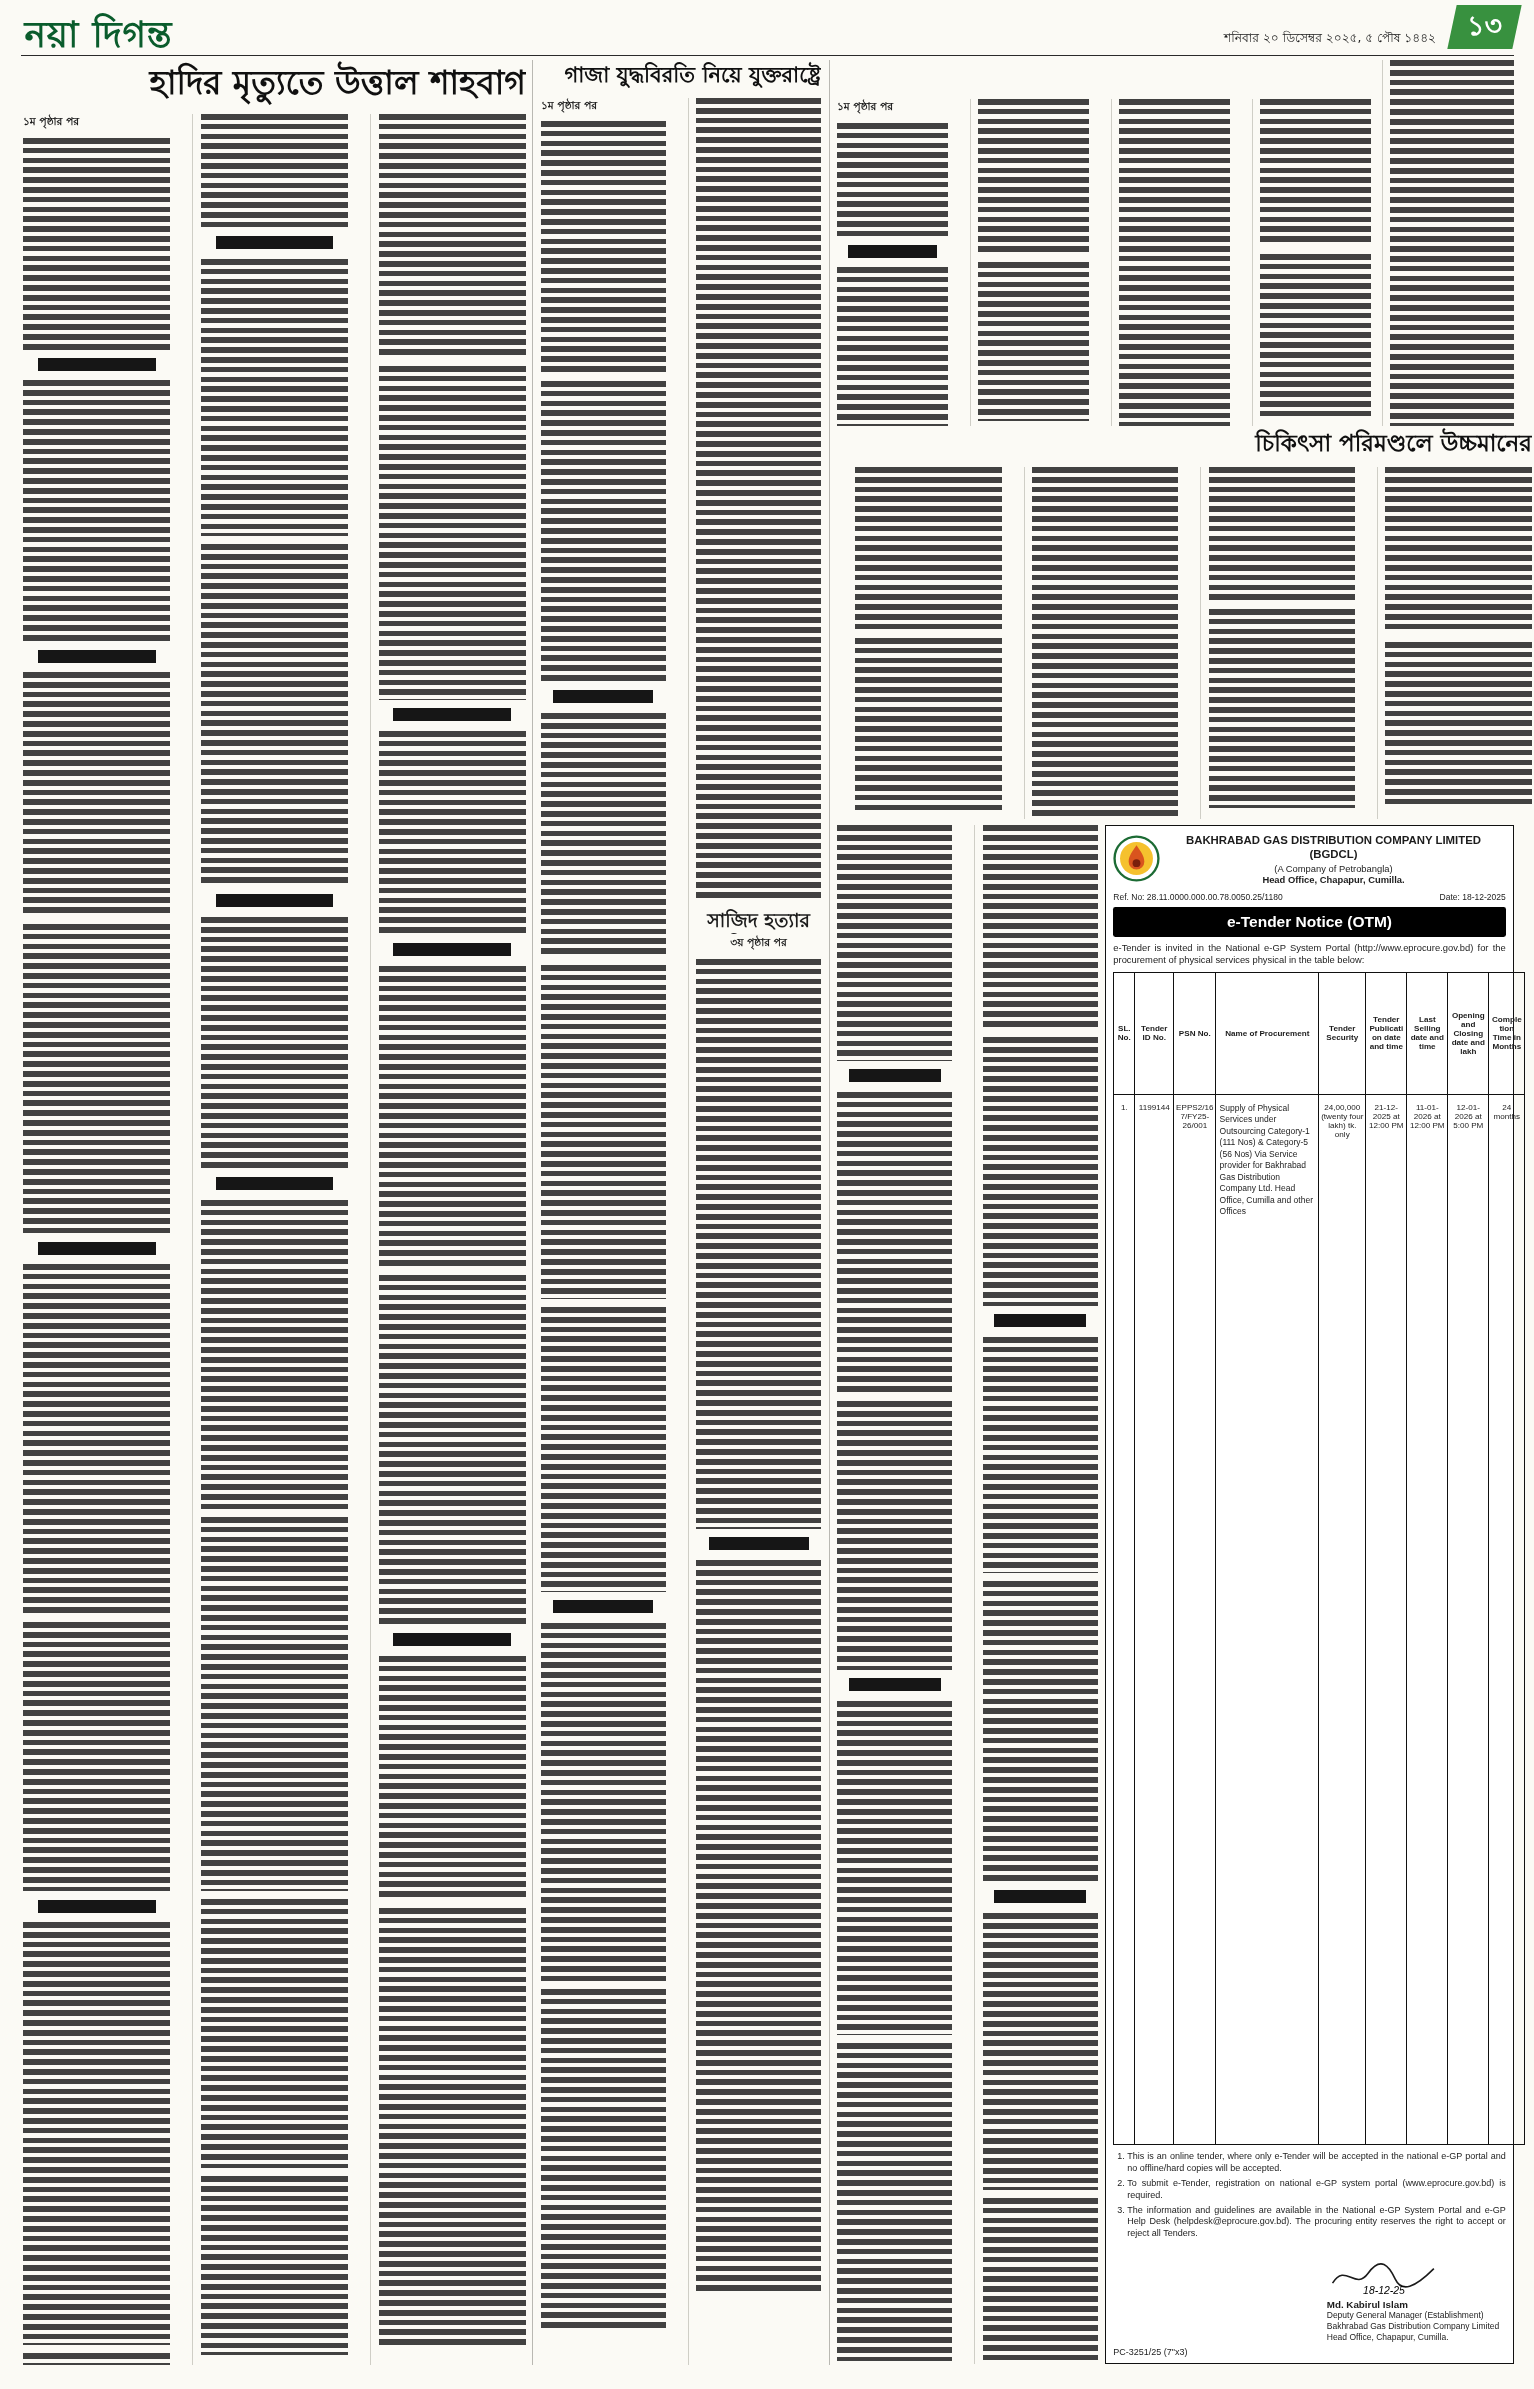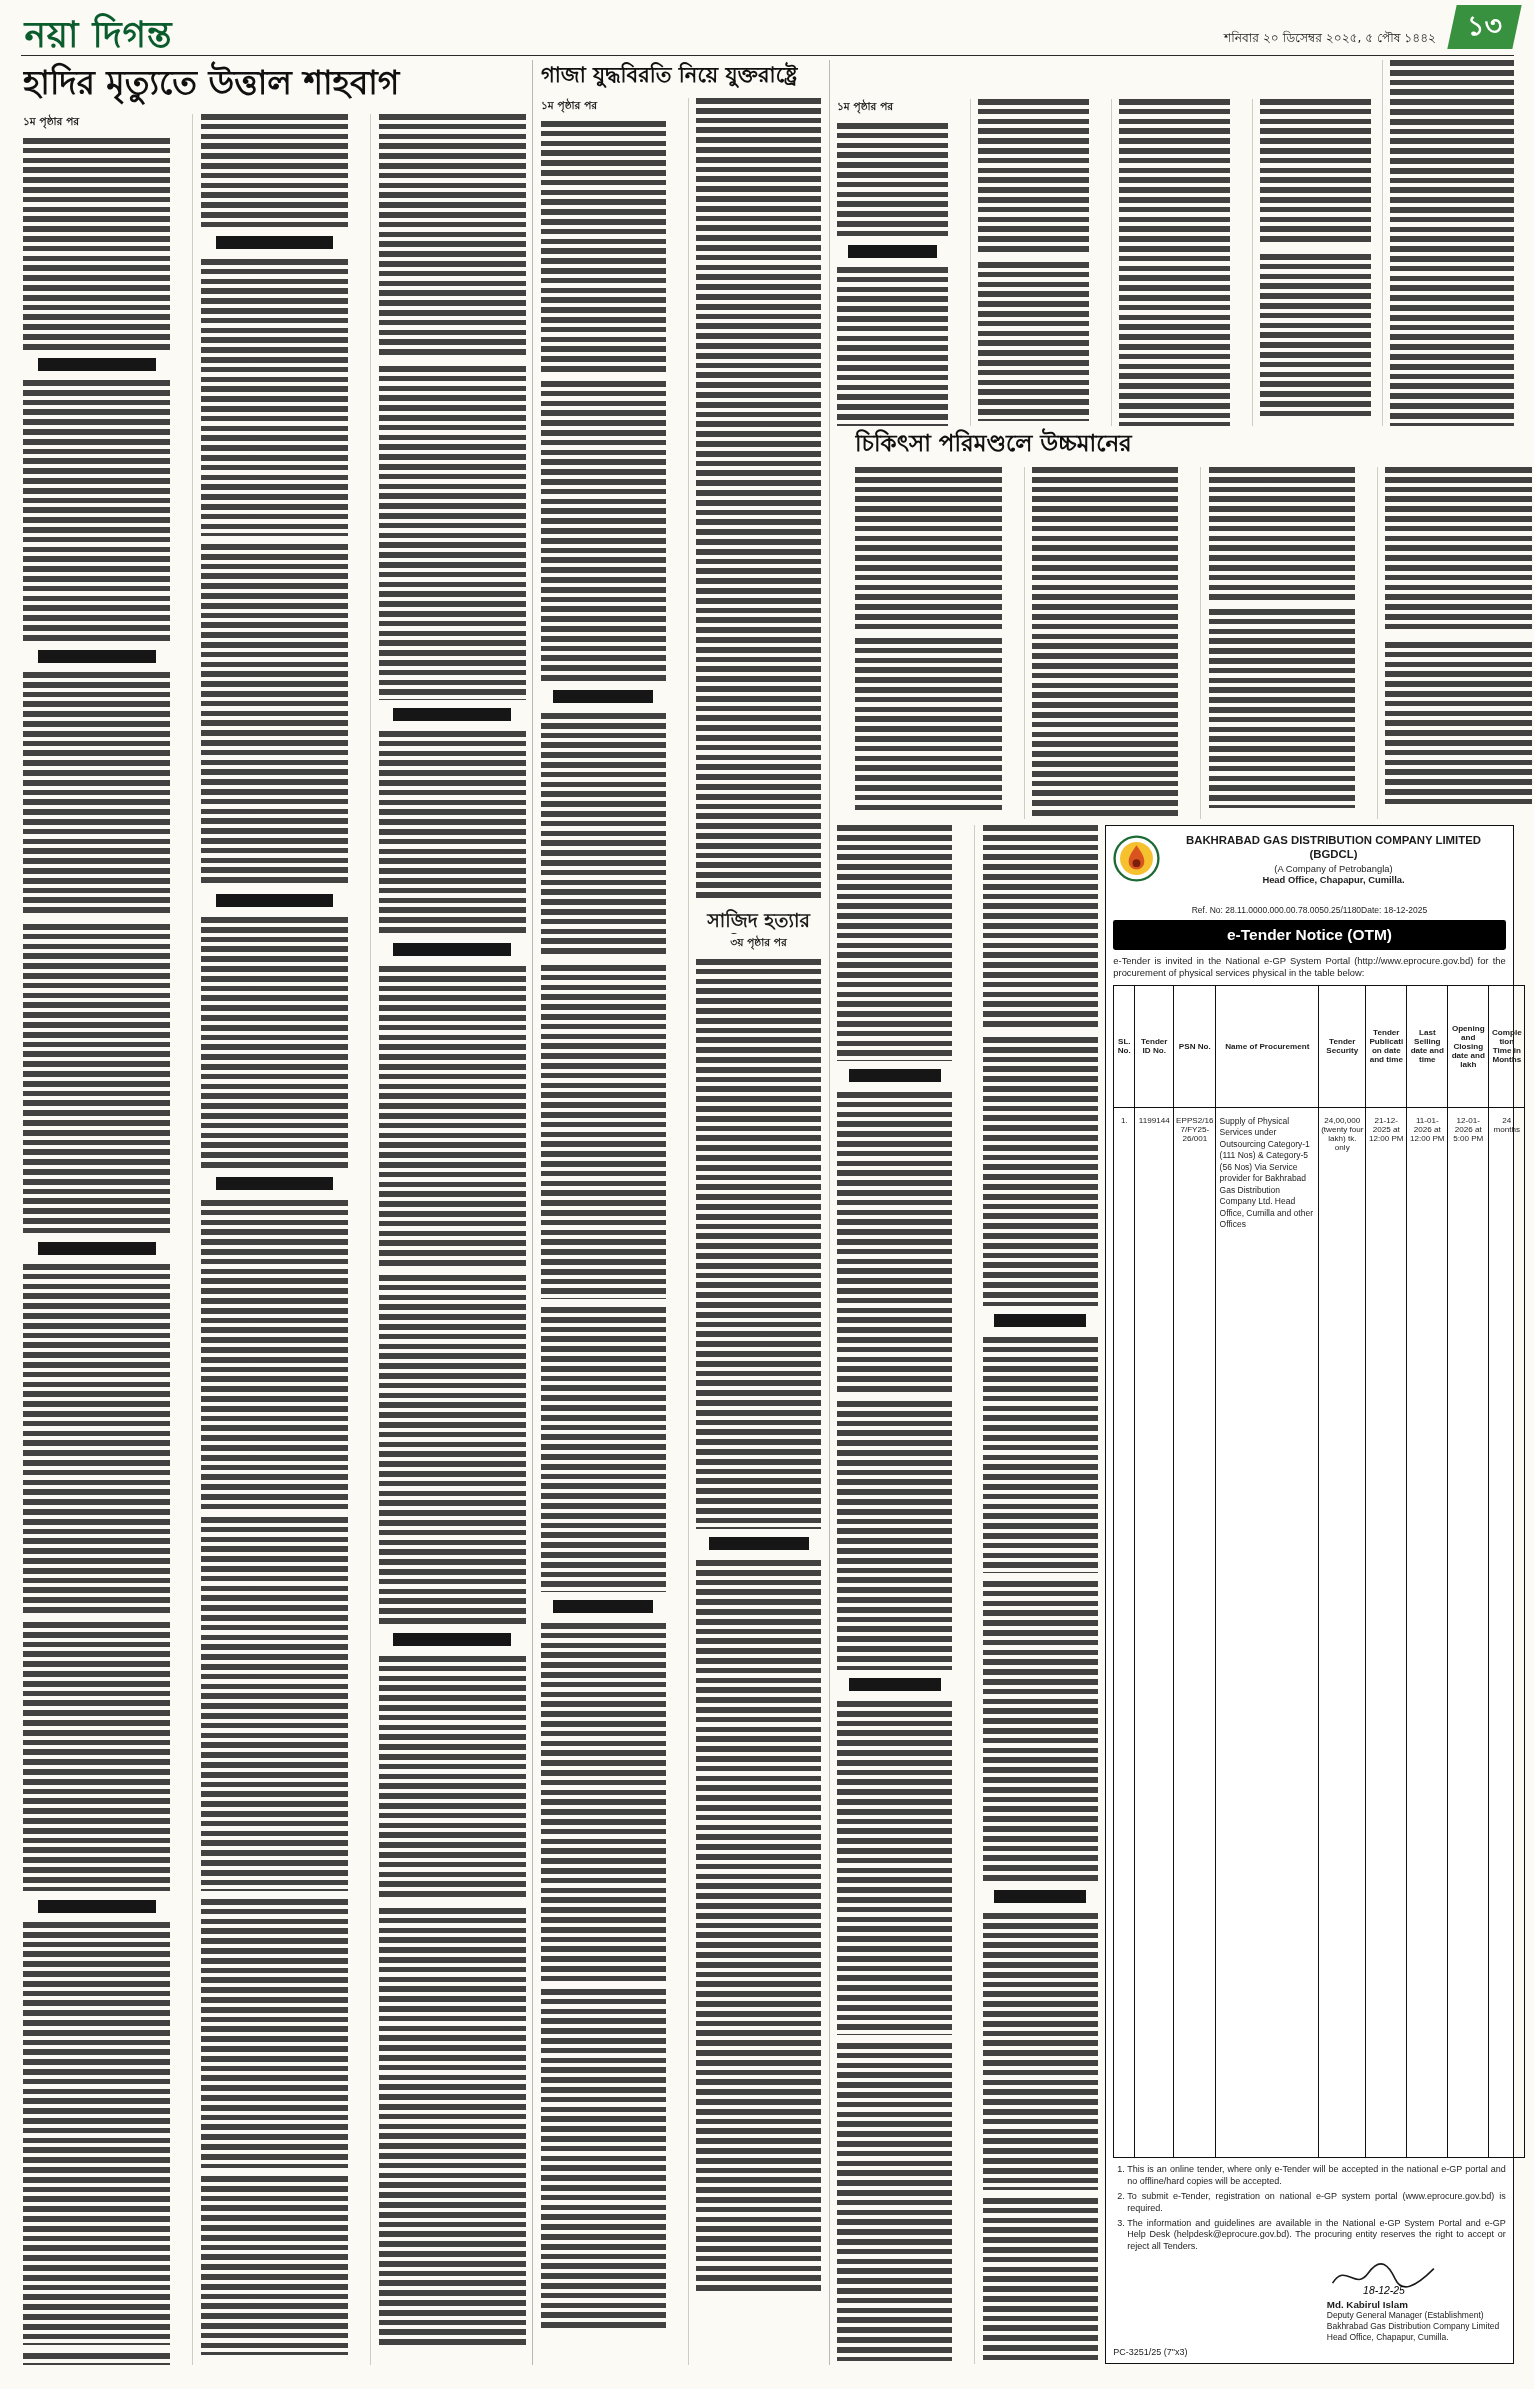--- a/index.html
+++ b/index.html
@@ -20,21 +20,21 @@
   .header-rule{position:absolute;left:21px;right:21px;top:55px;border-top:1.6px solid #2a2a2a}
 
   
   .vrule{position:absolute;top:60px;height:2305px;width:0;border-left:0.8px solid #b9b8b2}
   .v1{left:532px}.v2{left:829px}
   section{position:absolute}
   .sec-a{left:23px;top:60px;width:503px;height:2305px}
   .sec-b{left:541px;top:60px;width:280px;height:2305px}
   .sec-c{left:837px;top:60px;width:677px;height:2305px}
 
-  .hl{font-weight:bold;color:#101010;text-align:left;overflow:hidden;
+  .hl{font-weight:bold;color:#101010;text-align:right;overflow:hidden;
       font-family:"DejaVu Sans",sans-serif}
   .hl-a{font-size:33px;line-height:46px;height:46px;margin-bottom:8.1px}
   .hl-b{font-size:21px;line-height:31px;height:31px;margin-bottom:6.5px}
   .hl-c{position:absolute;left:0;top:0;width:534px;font-size:23px;line-height:34px;height:34px}
   .hl-d{font-size:23px;line-height:34px;height:34px;margin-bottom:6.5px}
   .mid-hl{font-size:19px;font-weight:bold;text-align:center;line-height:24.4px;height:26px;
           overflow:hidden;margin:3.3px 0 1.6px;font-family:"DejaVu Sans",sans-serif}
 
   
   .cols{display:flex;gap:22px;overflow:hidden}
@@ -57,21 +57,21 @@
 
   
   .ad{position:absolute;right:0;top:0;width:409px;height:1539px;border:1.6px solid #111;
       background:#fff;padding:6.5px 7.3px;display:flex;flex-direction:column}
   .ad-head{display:flex;align-items:center;gap:1px}
   .ad-logo{width:47px;height:47px;flex:0 0 auto}
   .ad-head-text{flex:1;text-align:center}
   .ad-company{font-size:11.4px;font-weight:bold;line-height:1.25}
   .ad-sub{font-size:9.4px;margin-top:1.6px}
   .ad-addr{font-size:9.4px;font-weight:bold}
-  .ad-refrow{display:flex;justify-content:center;font-size:8.5px;margin-top:20px}
+  .ad-refrow{display:flex;justify-content:space-between;font-size:8.5px;margin-top:7px}
   .ad-banner{margin:5.7px 0 4.9px;background:#000;color:#fff;text-align:center;font-size:15.5px;
              font-weight:bold;padding:5.7px 0;border-radius:2.4px}
   .ad-intro{font-size:9.4px;text-align:justify;line-height:1.3;margin-bottom:5.7px}
   .ad-table{width:100%;border-collapse:collapse;table-layout:fixed}
   .ad-table th,.ad-table td{border:0.8px solid #111;font-size:8.1px;padding:2.4px 1.6px;
              text-align:center;overflow:hidden;word-wrap:break-word}
   .ad-table th{vertical-align:middle;font-weight:bold}
   .ad-table thead tr{height:122px}
   .ad-table tbody tr{height:1050px}
   .ad-table tbody td{vertical-align:top;padding-top:8.1px}

